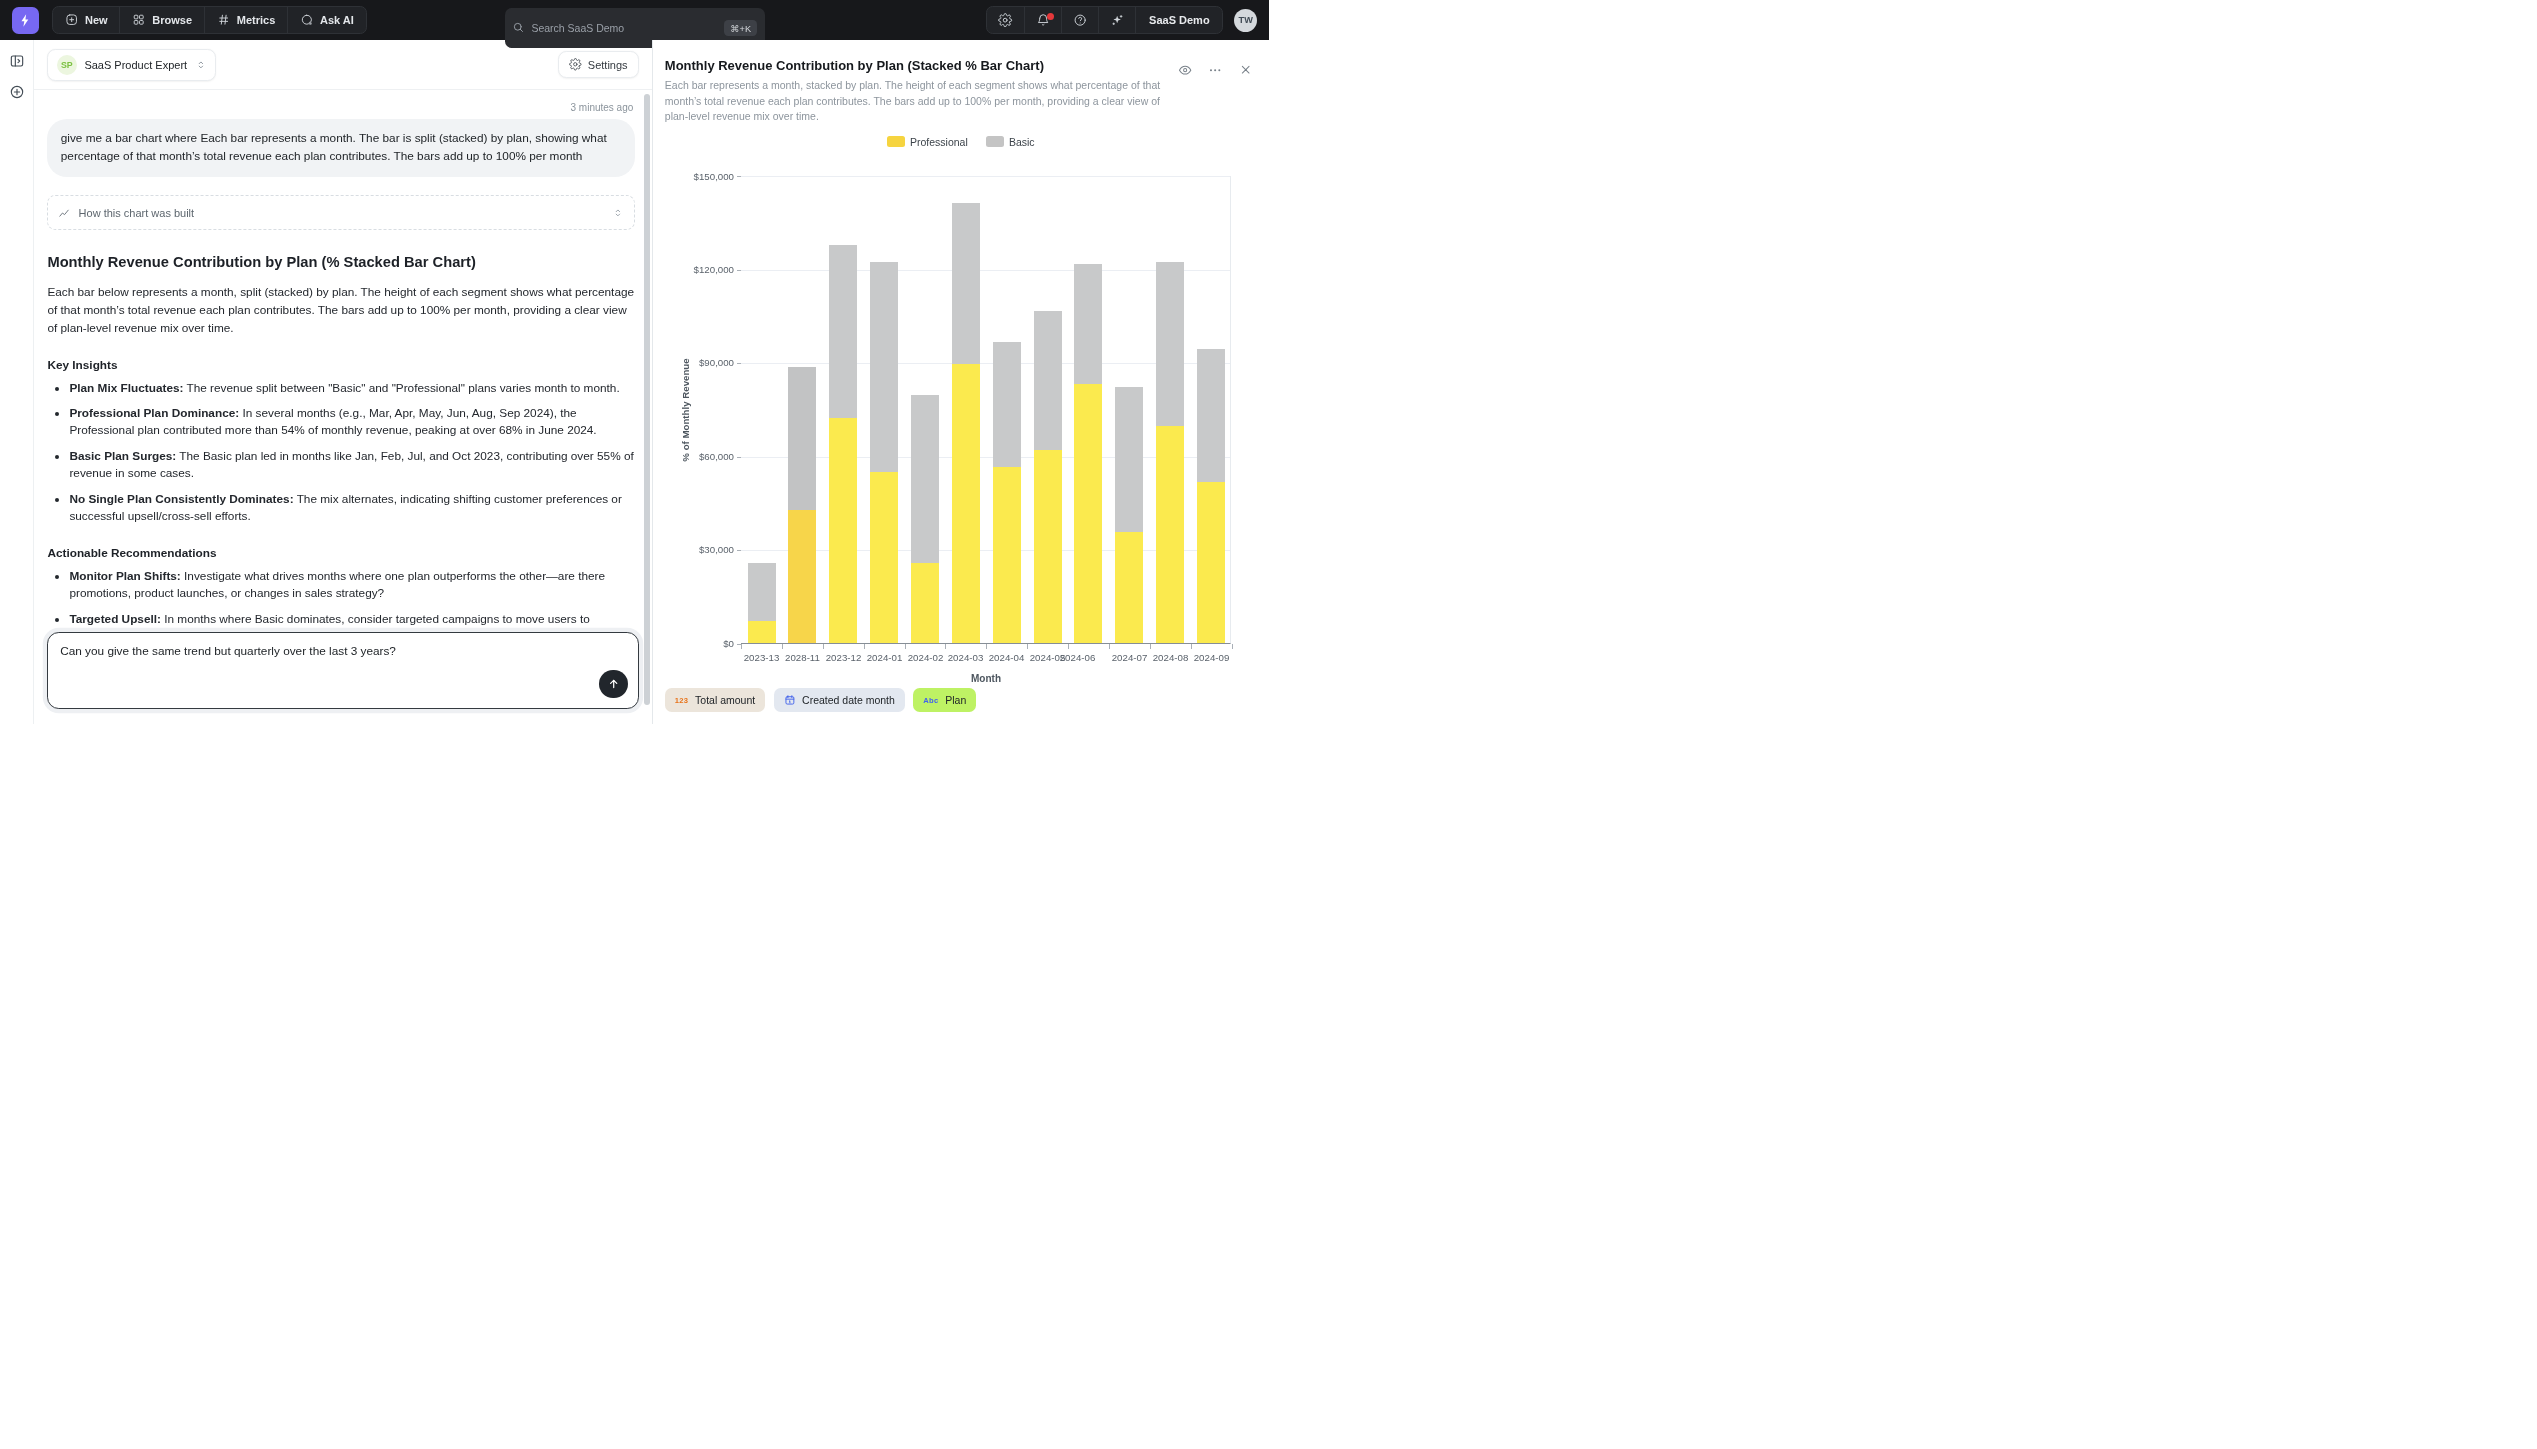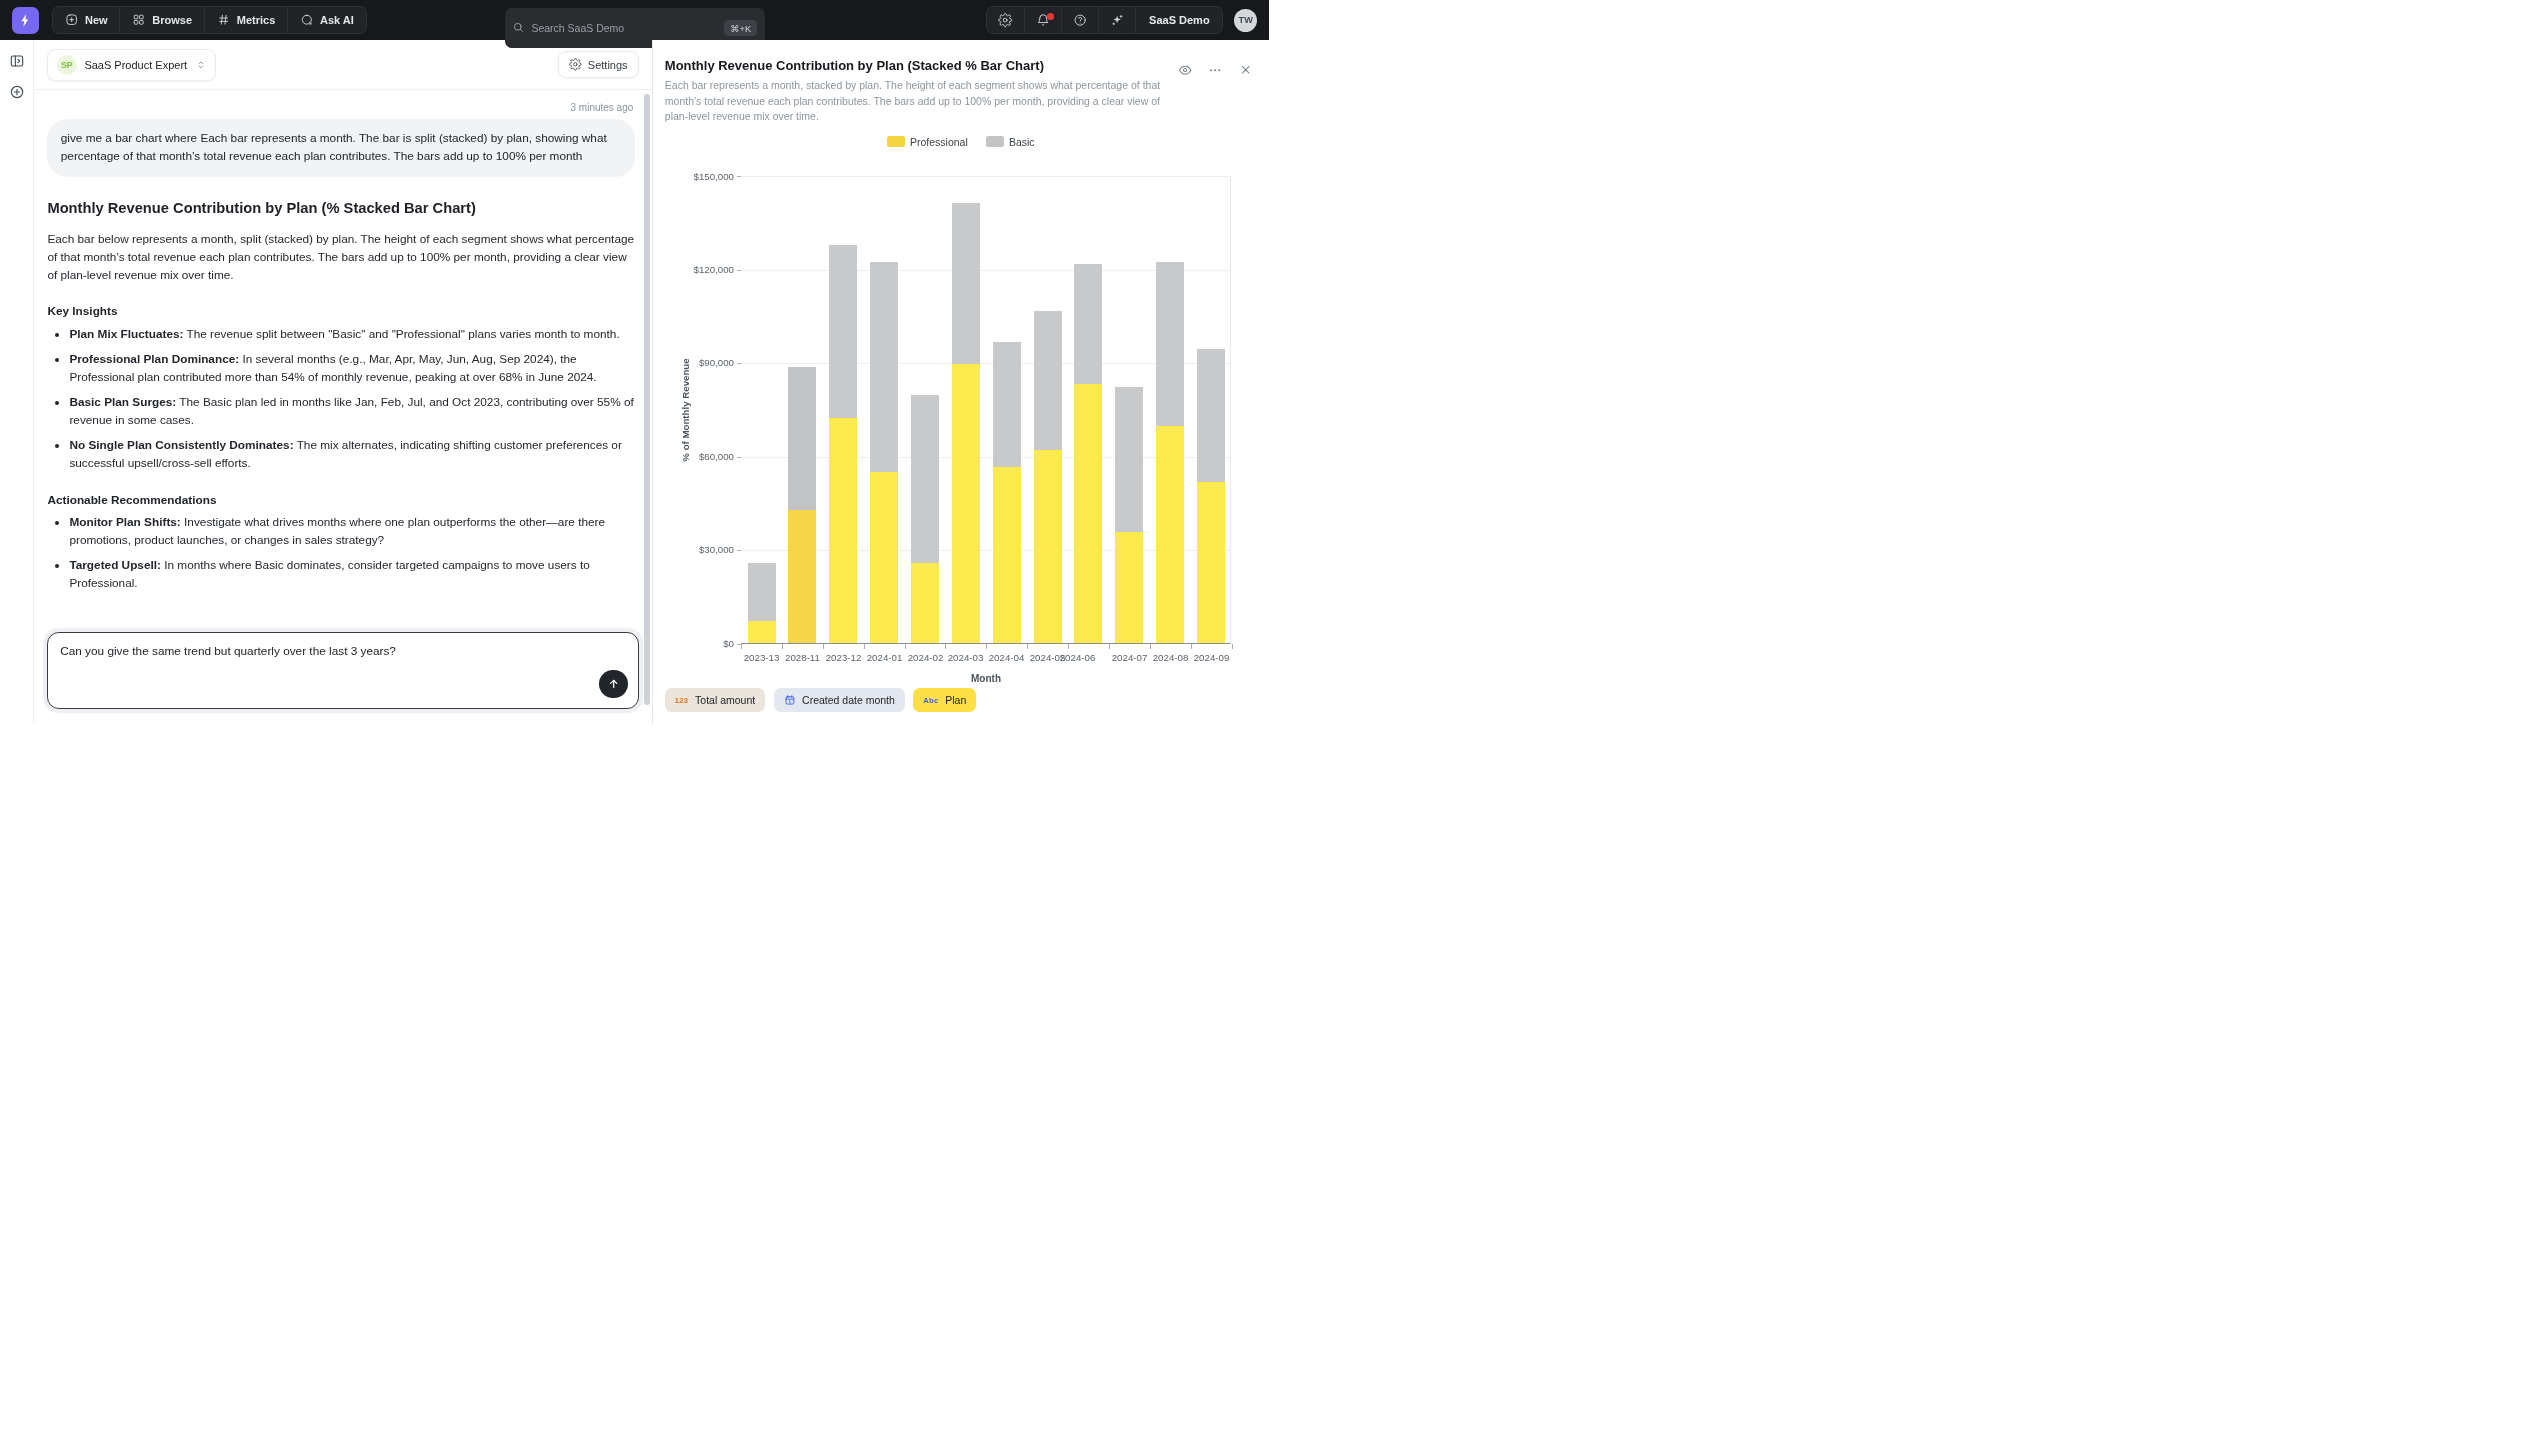--- a/index.html
+++ b/index.html
@@ -254,20 +254,33 @@
             </svg>
           </span>
         <span>Settings</span>
       </button>
     </div>
 
     <div class="chat-scroll">
       <div class="timestamp">3 minutes ago</div>
       <div class="bubble">give me a bar chart where Each bar represents a month. The bar is split (stacked) by plan, showing what percentage of that month’s total revenue each plan contributes. The bars add up to 100% per month</div>
 
+      <button class="collapsible">
+        <span class="ic" style="display:flex;color:#6b747c;">
+            <svg width="12.6" height="12.6" viewBox="0 0 24 24" fill="none" stroke="currentColor" stroke-width="1.8" stroke-linecap="round" stroke-linejoin="round">
+              <path d="M3.5 17.5l5-6 4 3 7-8.5"></path>
+            </svg>
+          </span>
+        <span>How this chart was built</span>
+        <span class="sel-ic">
+            <svg width="11.8" height="11.8" viewBox="0 0 24 24" fill="none" stroke="currentColor" stroke-width="2" stroke-linecap="round" stroke-linejoin="round">
+              <path d="M8.5 9.5L12 6l3.5 3.5M8.5 14.5L12 18l3.5-3.5"></path>
+            </svg>
+          </span>
+      </button>
 
       <div class="md">
         <h1>Monthly Revenue Contribution by Plan (% Stacked Bar Chart)</h1>
         <p>Each bar below represents a month, split (stacked) by plan. The height of each segment shows what percentage of that month’s total revenue each plan contributes. The bars add up to 100% per month, providing a clear view of plan-level revenue mix over time.</p>
         <h3>Key Insights</h3>
         <ul>
             <li><strong>Plan Mix Fluctuates:</strong> The revenue split between "Basic" and "Professional" plans varies month to month.</li>
             <li><strong>Professional Plan Dominance:</strong> In several months (e.g., Mar, Apr, May, Jun, Aug, Sep 2024), the Professional plan contributed more than 54% of monthly revenue, peaking at over 68% in June 2024.</li>
             <li><strong>Basic Plan Surges:</strong> The Basic plan led in months like Jan, Feb, Jul, and Oct 2023, contributing over 55% of revenue in some cases.</li>
             <li><strong>No Single Plan Consistently Dominates:</strong> The mix alternates, indicating shifting customer preferences or successful upsell/cross-sell efforts.</li>
@@ -437,20 +450,20 @@
         </span>
         <span class="tag" style="background: rgb(227, 232, 240);">
           <span class="tic" style="color: rgb(66, 99, 235);">
             <svg width="11.8" height="11.8" viewBox="0 0 24 24" fill="none" stroke="currentColor" stroke-width="1.9" stroke-linecap="round" stroke-linejoin="round">
               <rect x="4" y="5.5" width="16" height="15" rx="2.5"></rect>
               <path d="M8 3.5v4M16 3.5v4M4 10.5h16M12 13.5l-1.2 1h1.2v3.5"></path>
             </svg>
           </span>
           <span>Created date month</span>
         </span>
-        <span class="tag" style="background: #fde047;">
+        <span class="tag" style="background: #bef264;">
           <span class="tic" style="color: rgb(66, 99, 235);">Abc</span>
           <span>Plan</span>
         </span>
       </div>
   </section>
 </div>
 
 
 </body></html>

